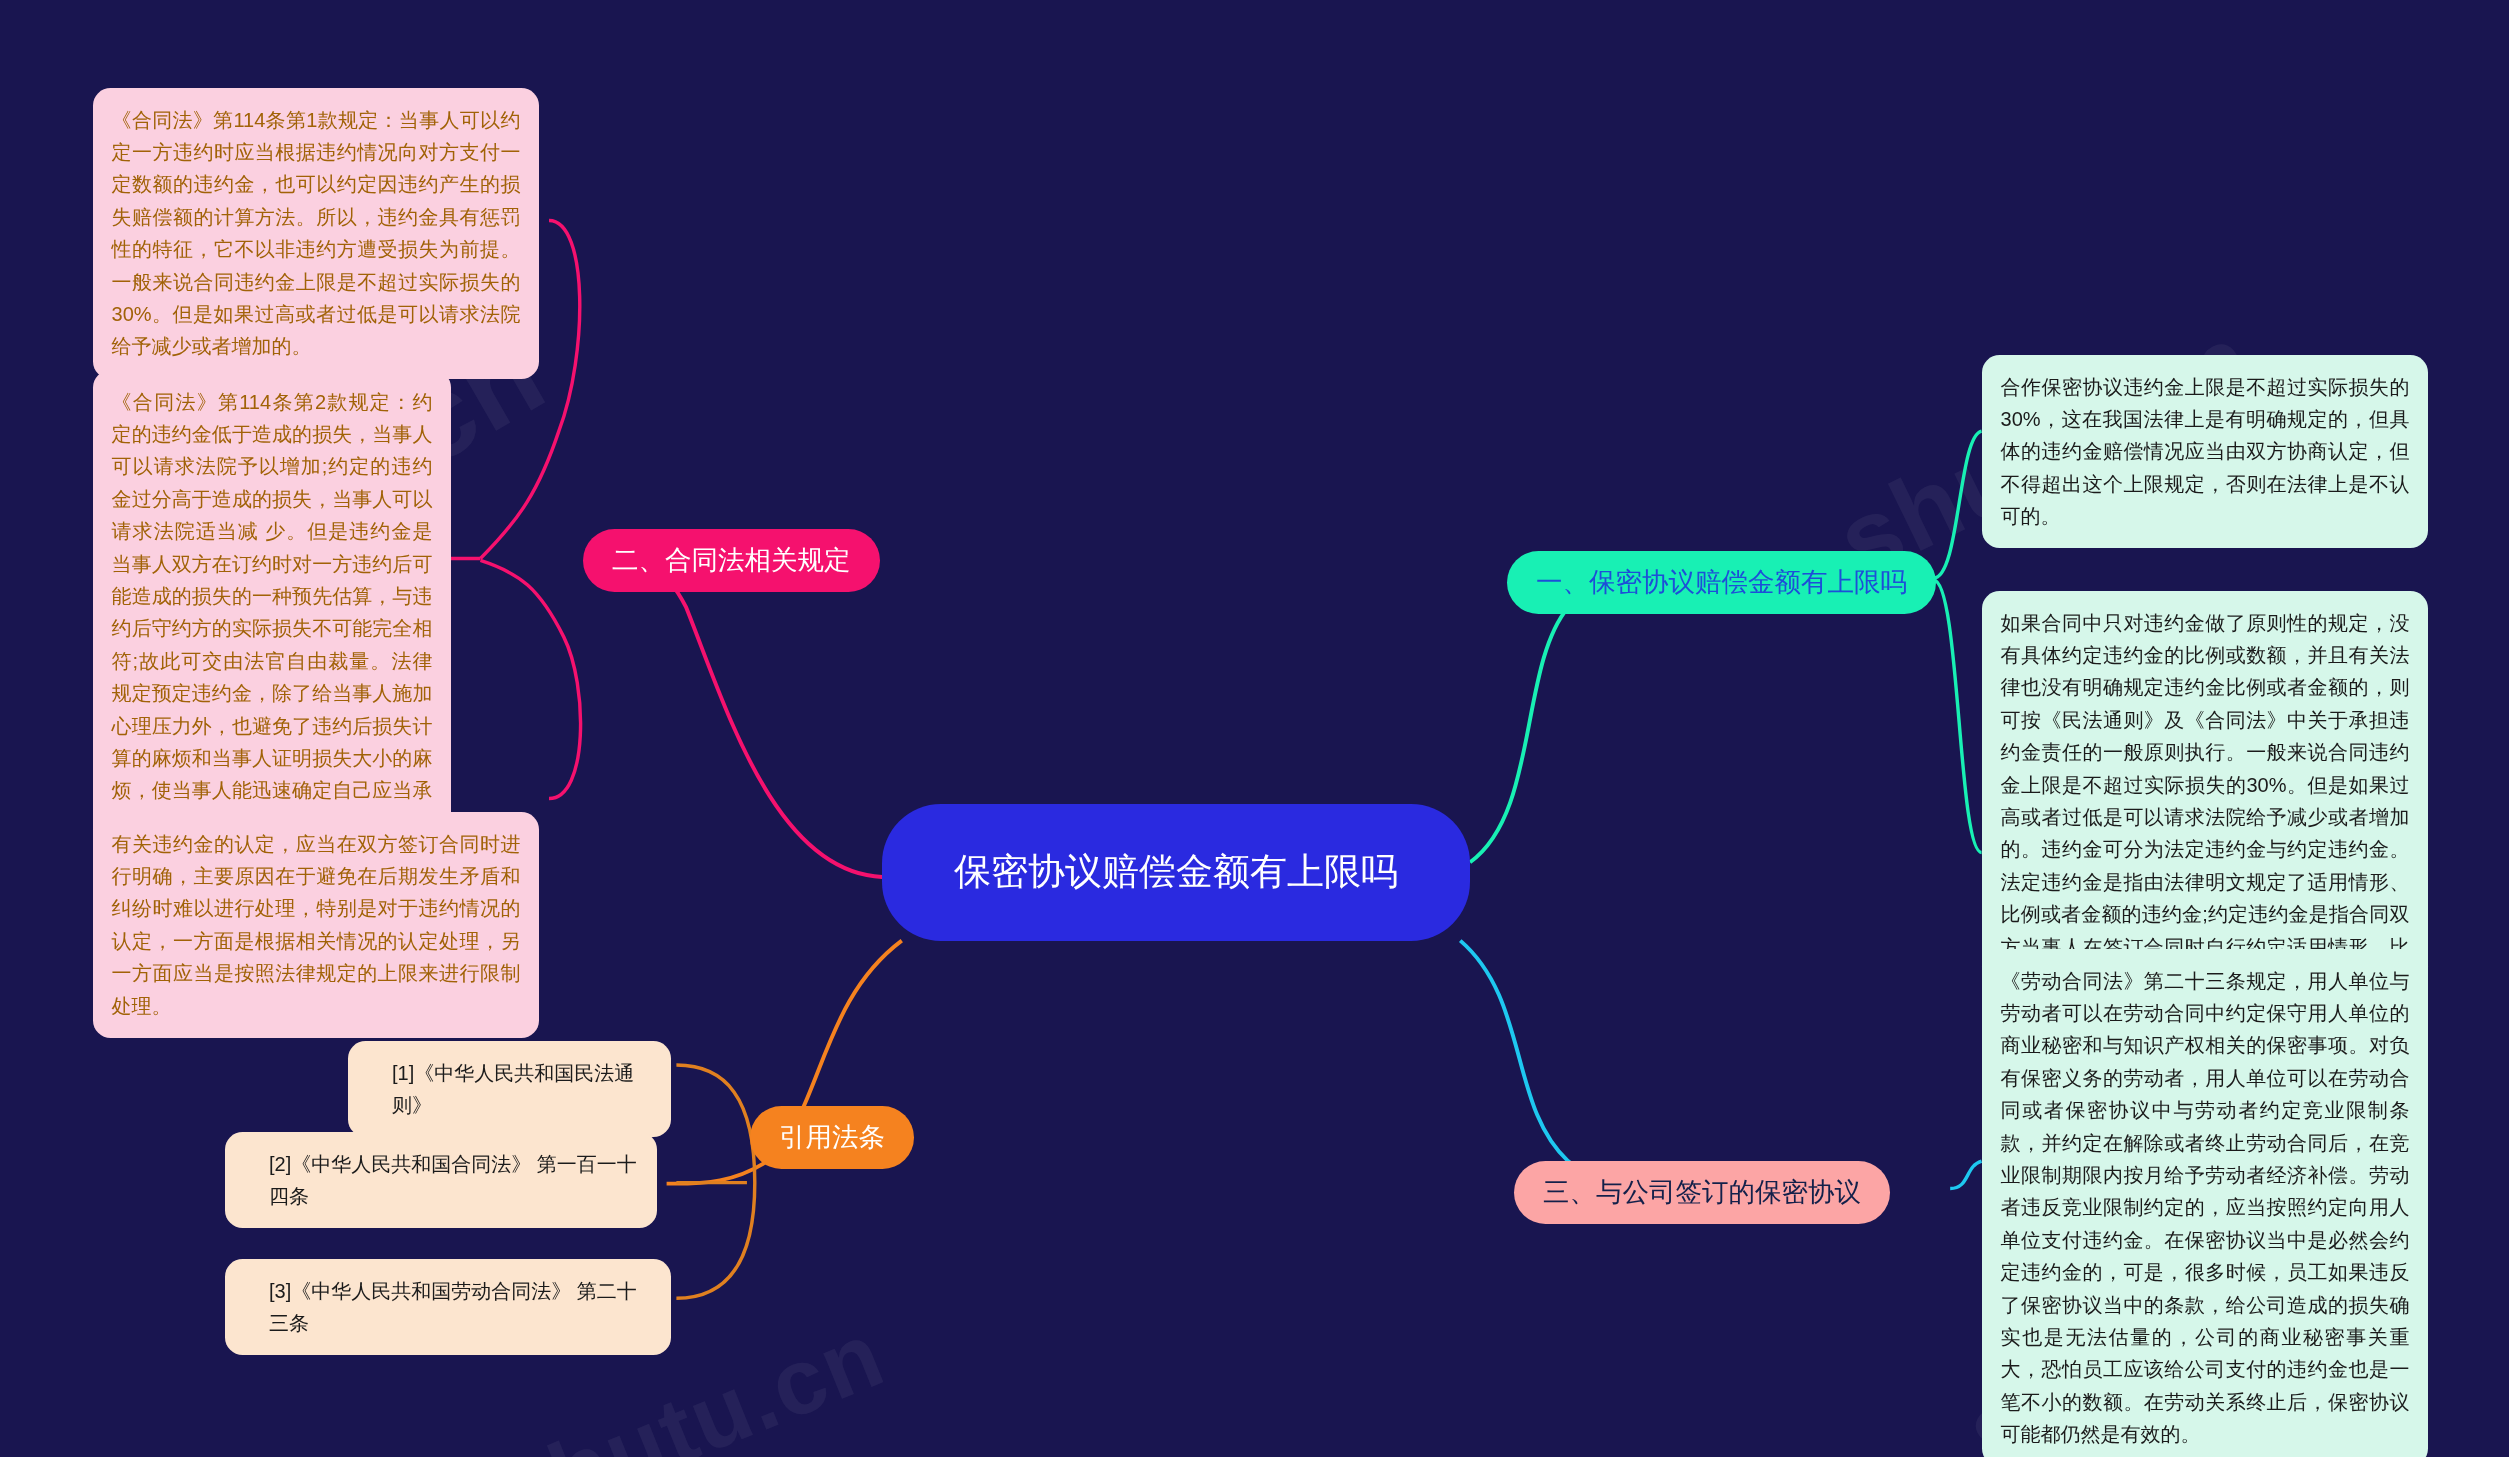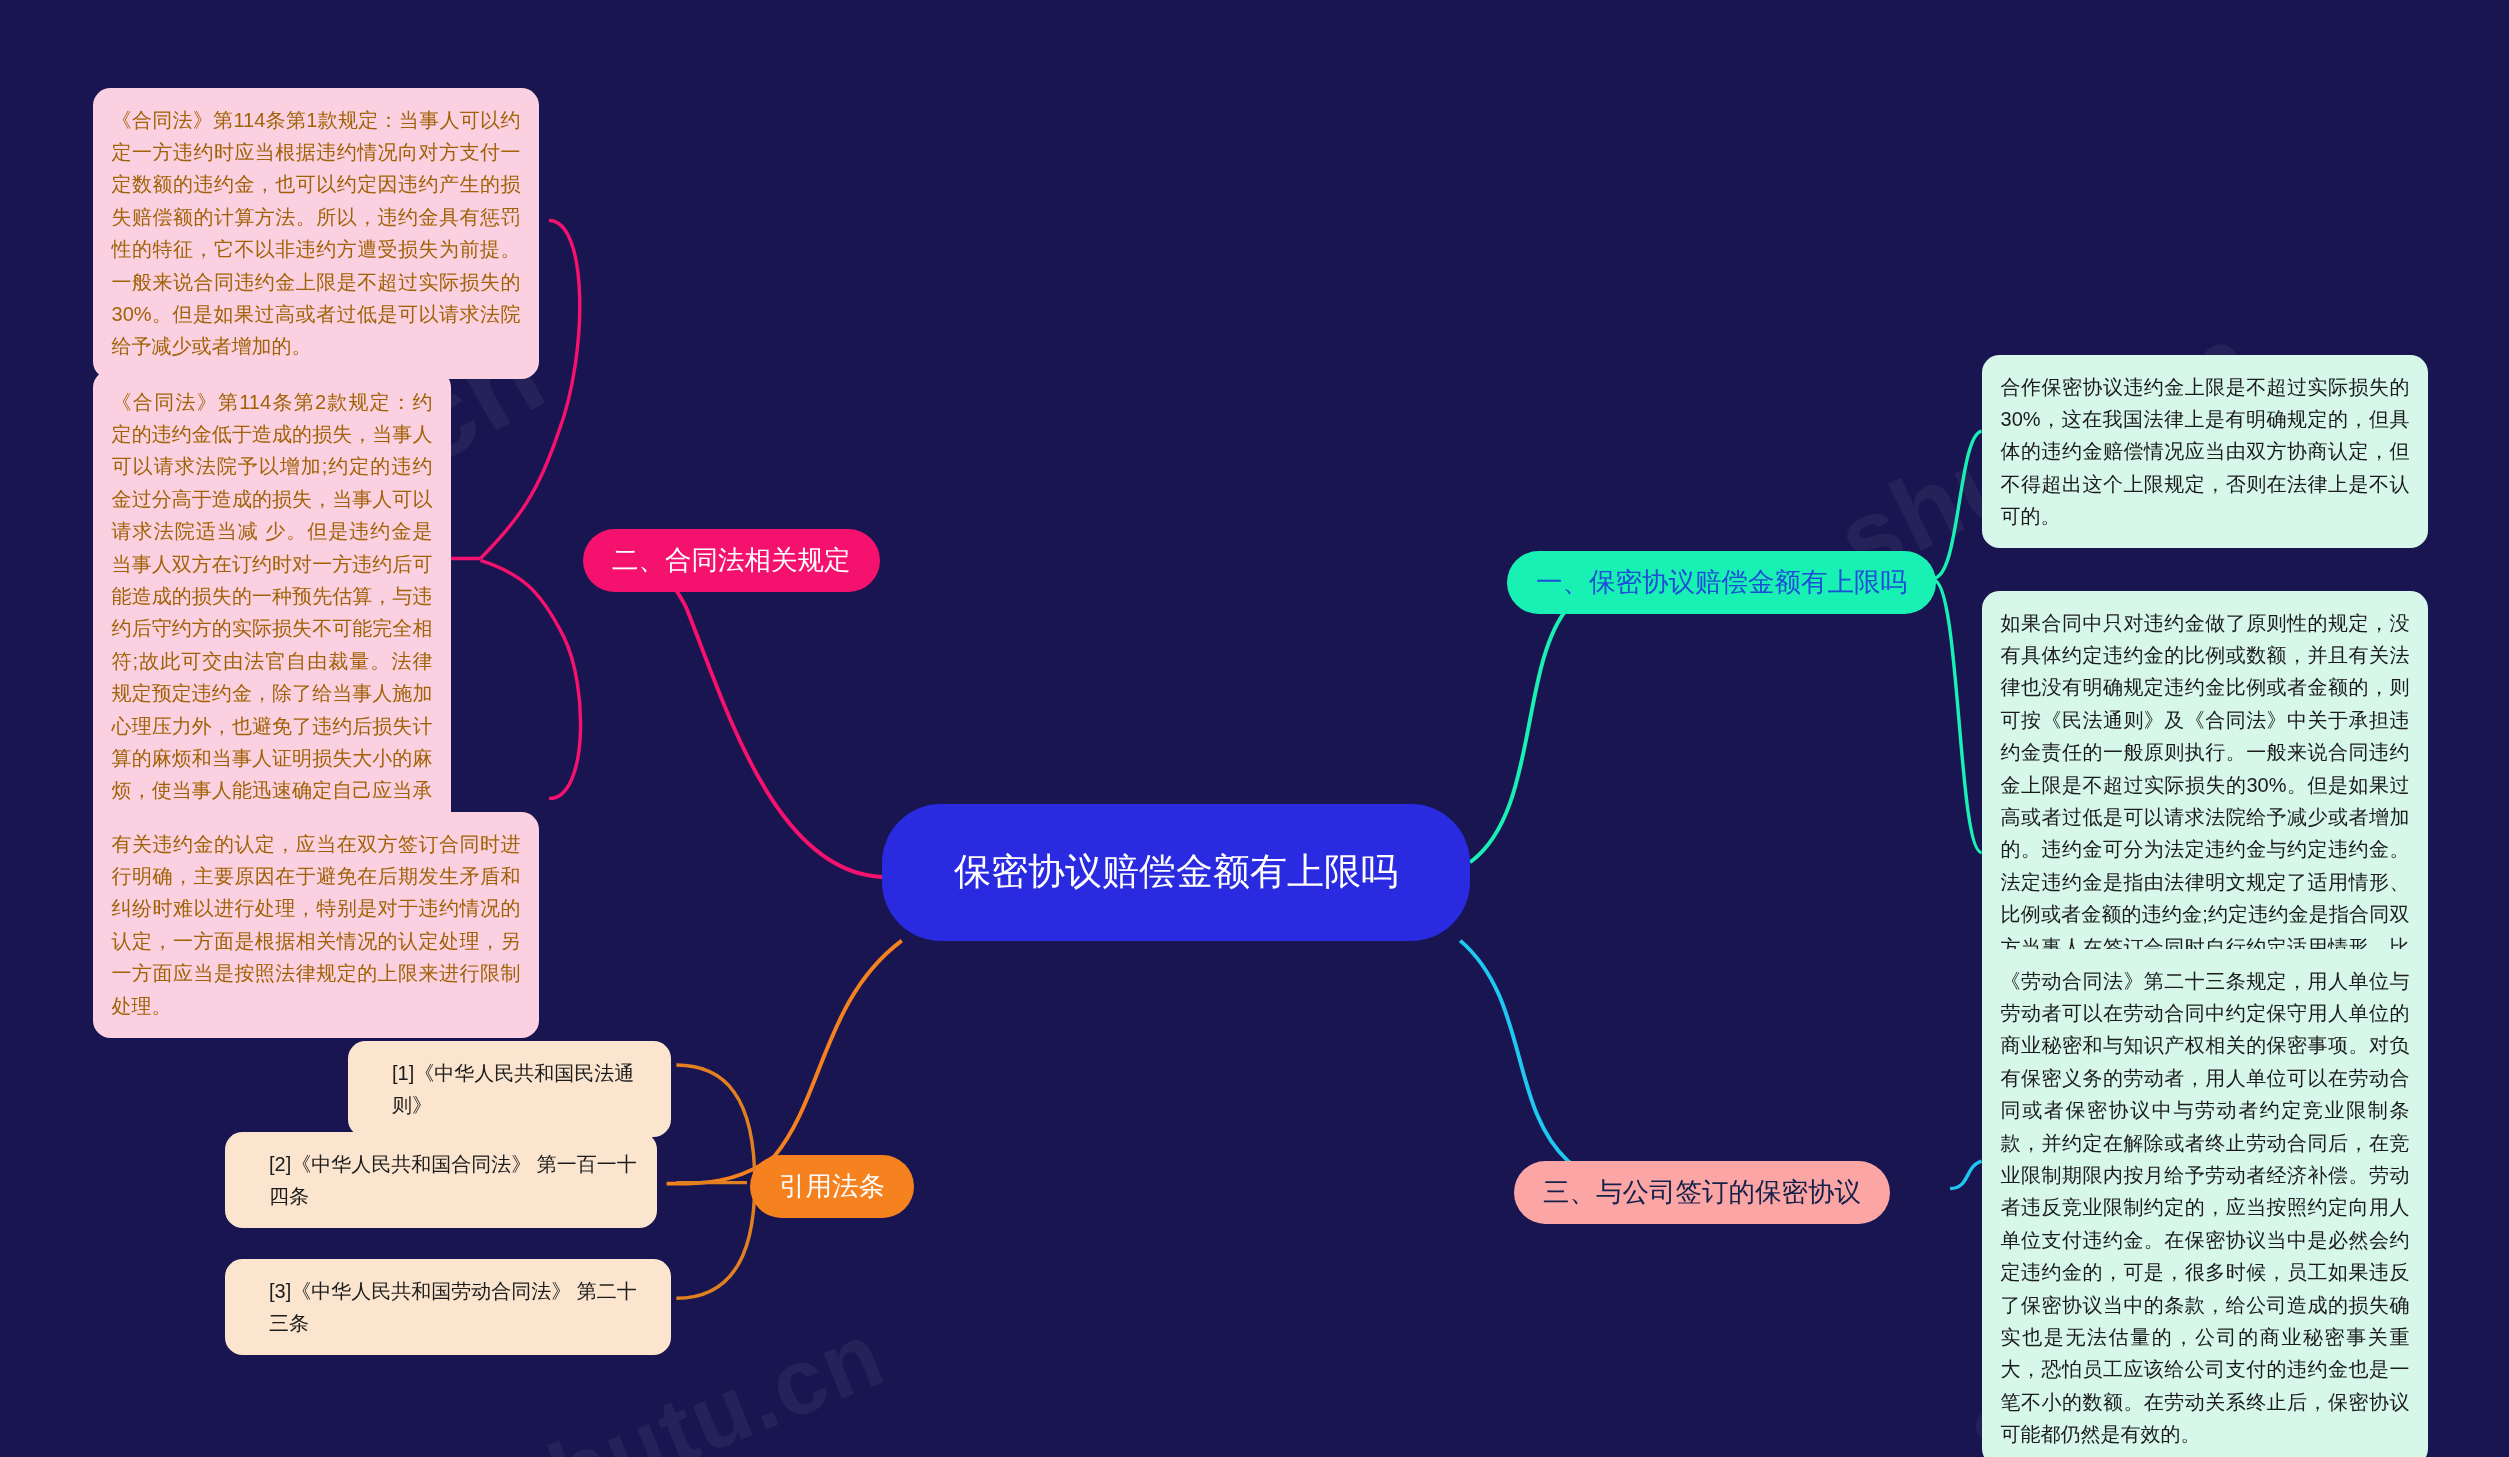--- a/index.html
+++ b/index.html
@@ -122,21 +122,21 @@
   <div class="node branch-node branch-pink" style="left:583px; top:529px;">二、合同法相关规定</div>
 
   <div class="node root-node" style="left:882px; top:804px; width:588px; height:137px;">保密协议赔偿金额有上限吗</div>
 
   <div class="node leaf leaf-pink" style="left:93px; top:88px; width:446px;">《合同法》第114条第1款规定：当事人可以约定一方违约时应当根据违约情况向对方支付一定数额的违约金，也可以约定因违约产生的损失赔偿额的计算方法。所以，违约金具有惩罚性的特征，它不以非违约方遭受损失为前提。一般来说合同违约金上限是不超过实际损失的30%。但是如果过高或者过低是可以请求法院给予减少或者增加的。</div>
 
   <div class="node leaf leaf-pink" style="left:93px; top:370px; width:358px;">《合同法》第114条第2款规定：约定的违约金低于造成的损失，当事人可以请求法院予以增加;约定的违约金过分高于造成的损失，当事人可以请求法院适当减 少。但是违约金是当事人双方在订约时对一方违约后可能造成的损失的一种预先估算，与违约后守约方的实际损失不可能完全相符;故此可交由法官自由裁量。法律规定预定违约金，除了给当事人施加心理压力外，也避免了违约后损失计算的麻烦和当事人证明损失大小的麻烦，使当事人能迅速确定自己应当承担的具体责任。因此，当事人如需要法院增加违约金额、或者当违约金过分高于损失时，则需承担证明损失大小的责任。</div>
 
   <div class="node leaf leaf-pink" style="left:93px; top:812px; width:446px;">有关违约金的认定，应当在双方签订合同时进行明确，主要原因在于避免在后期发生矛盾和纠纷时难以进行处理，特别是对于违约情况的认定，一方面是根据相关情况的认定处理，另一方面应当是按照法律规定的上限来进行限制处理。</div>
 
-  <div class="node branch-node branch-orange" style="left:750px; top:1155px;">引用法条</div>
+  <div class="node branch-node branch-orange" style="left:750px; top:1106px;">引用法条</div>
 
   <div class="node leaf leaf-cream" style="left:348px; top:1041px; width:323px;">[1]《中华人民共和国民法通则》</div>
 
   <div class="node leaf leaf-cream" style="left:225px; top:1132px; width:432px;">[2]《中华人民共和国合同法》 第一百一十四条</div>
 
   <div class="node leaf leaf-cream" style="left:225px; top:1259px; width:446px;">[3]《中华人民共和国劳动合同法》 第二十三条</div>
 
   <div class="node branch-node branch-green" style="left:1507px; top:551px;">一、保密协议赔偿金额有上限吗</div>
 
   <div class="node leaf leaf-green" style="left:1982px; top:355px; width:446px;">合作保密协议违约金上限是不超过实际损失的30%，这在我国法律上是有明确规定的，但具体的违约金赔偿情况应当由双方协商认定，但不得超出这个上限规定，否则在法律上是不认可的。</div>

